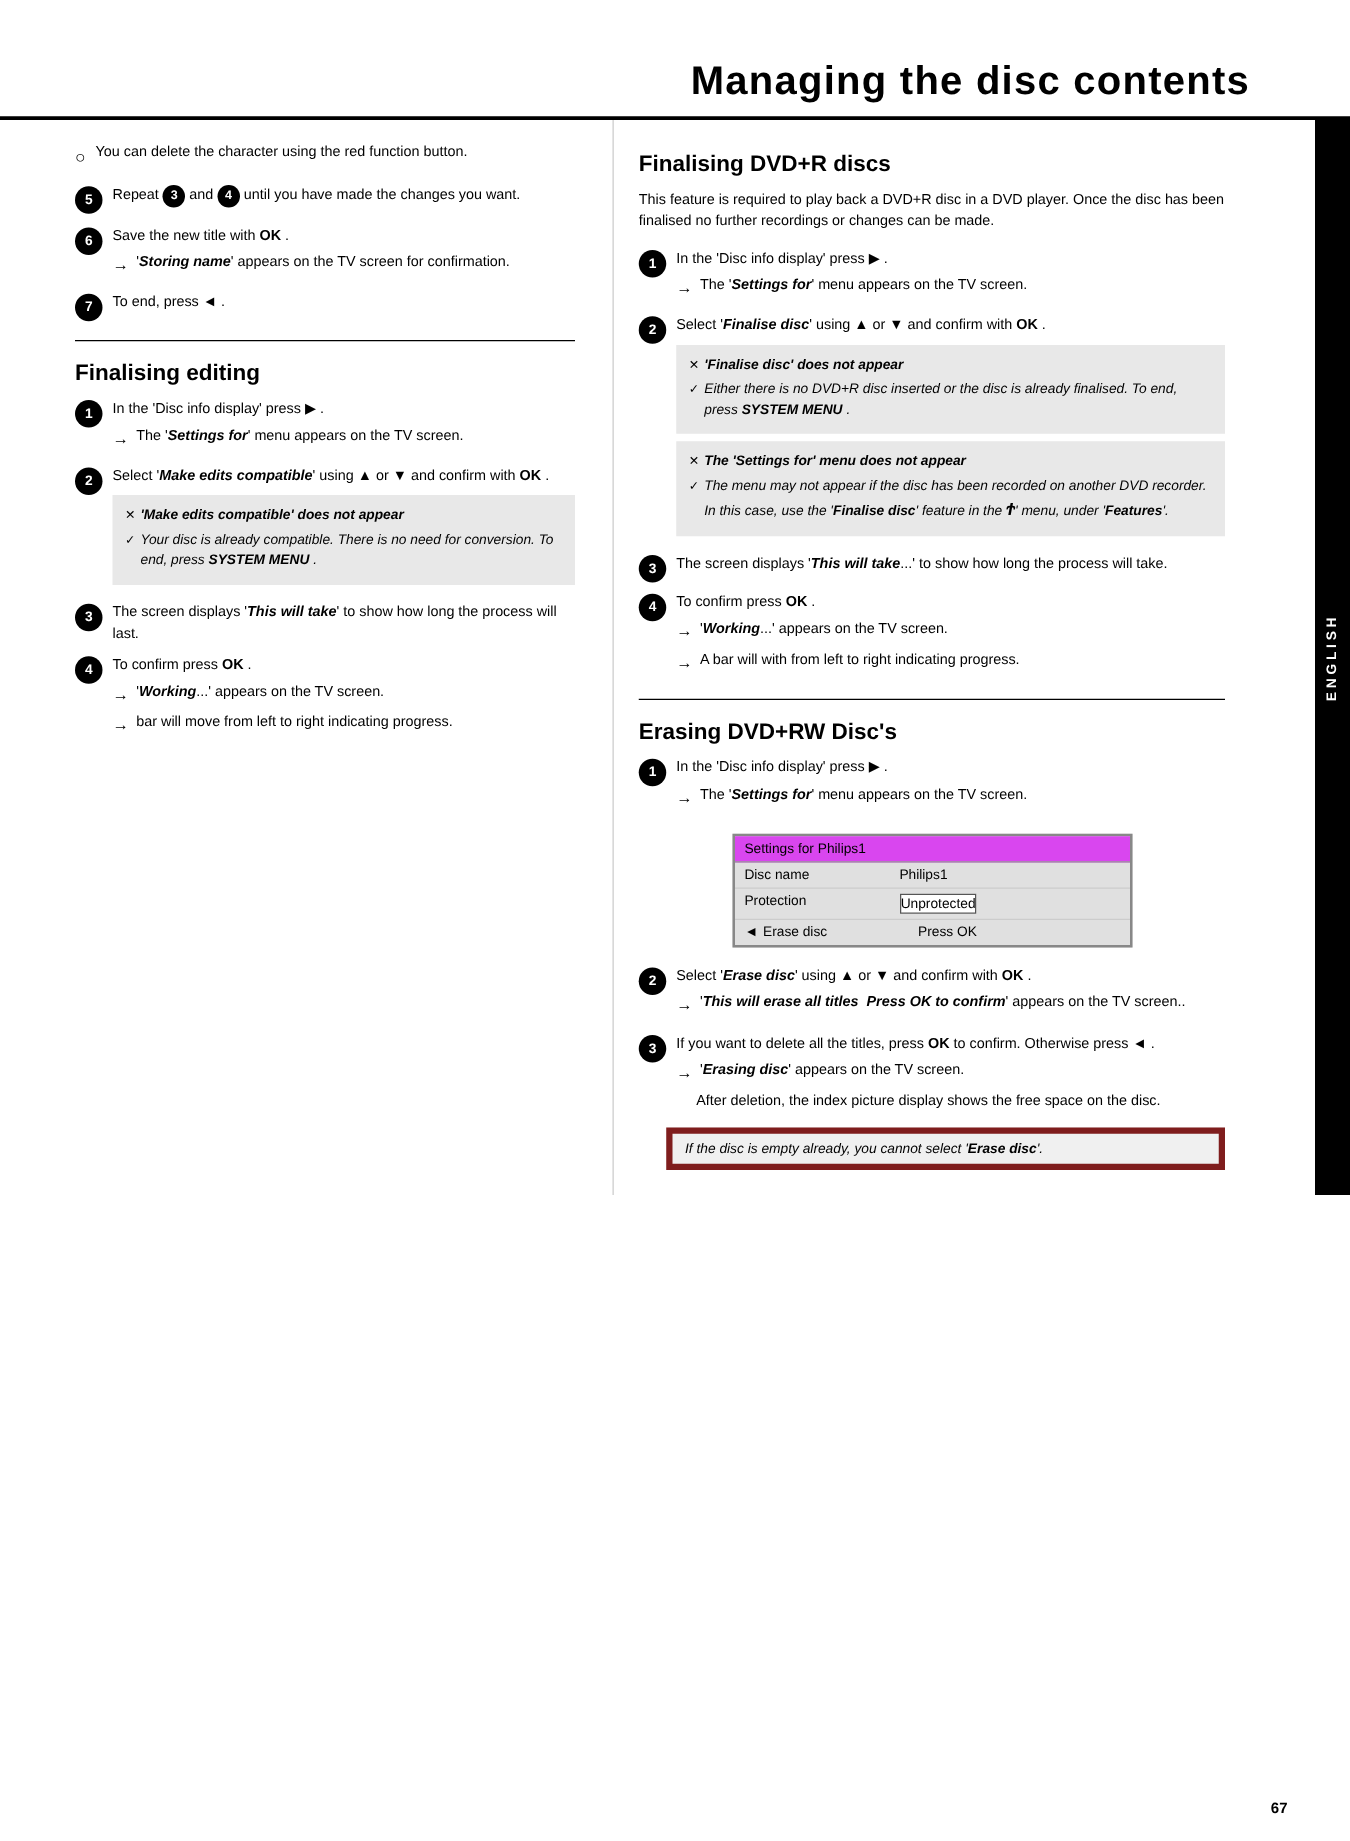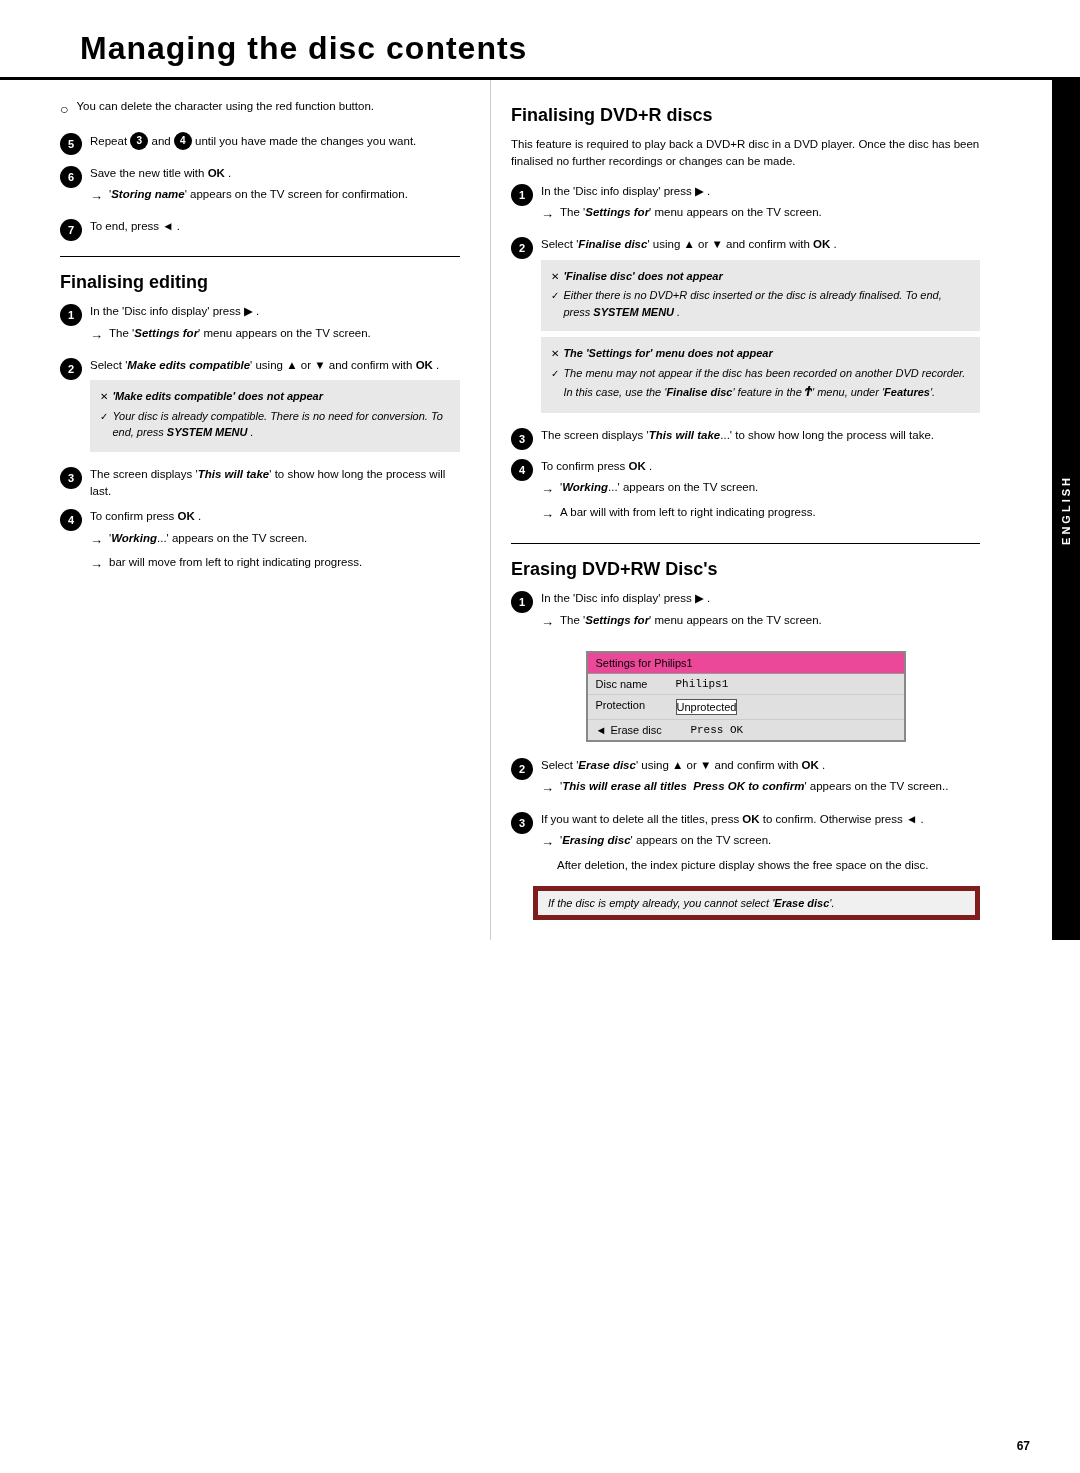--- a/index.html
+++ b/index.html
@@ -16,22 +16,22 @@
     .page-container {
       width: 1080px;
       min-height: 1473px;
       padding: 0;
       position: relative;
       background: #fff;
     }
 
     
     .page-header {
-      text-align: left;
-      padding: 30px 80px 10px 80px;
+      text-align: right;
+      padding: 46px 80px 10px 80px;
       border-bottom: 3px solid #000;
       margin-bottom: 0;
     }
     .page-title {
       font-size: 32px;
       font-weight: bold;
       letter-spacing: 1px;
     }
 
     
@@ -182,40 +182,39 @@
     
     .tv-screen {
       border: 2px solid #888;
       margin: 15px auto;
       width: 320px;
       background: #e0e0e0;
       padding: 0;
       font-size: 11px;
     }
     .tv-header {
-      background: #ec4899;
+      background: #d946ef;
       padding: 4px 8px;
       font-size: 11px;
       border-bottom: 1px solid #999;
     }
     .tv-row {
       display: flex;
       padding: 4px 8px;
       border-bottom: 1px solid #ccc;
     }
     .tv-row:last-child {
       border-bottom: none;
     }
     .tv-label {
-      width: 80px;
+      width: 124px;
       font-size: 11px;
     }
     .tv-value {
       font-size: 11px;
-      font-family: Liberation Mono, monospace;
     }
     .tv-value-box {
       border: 1px solid #555;
       padding: 1px 0;
       background: #fff;
       font-size: 11px;
     }
     .tv-erase-row {
       display: flex;
       padding: 4px 8px;

